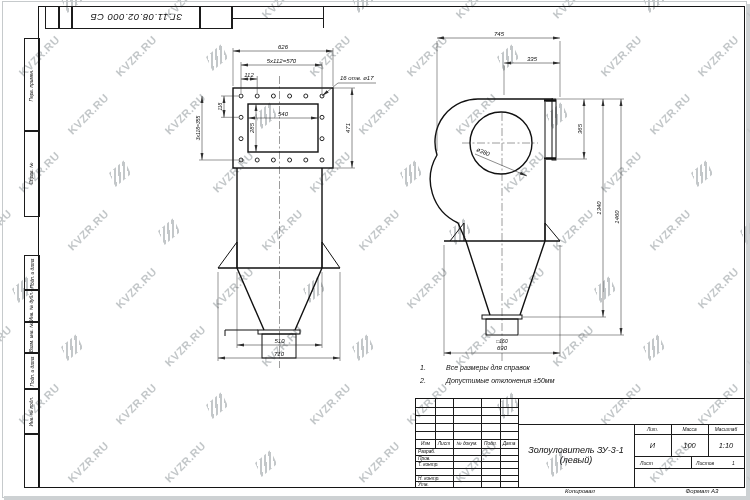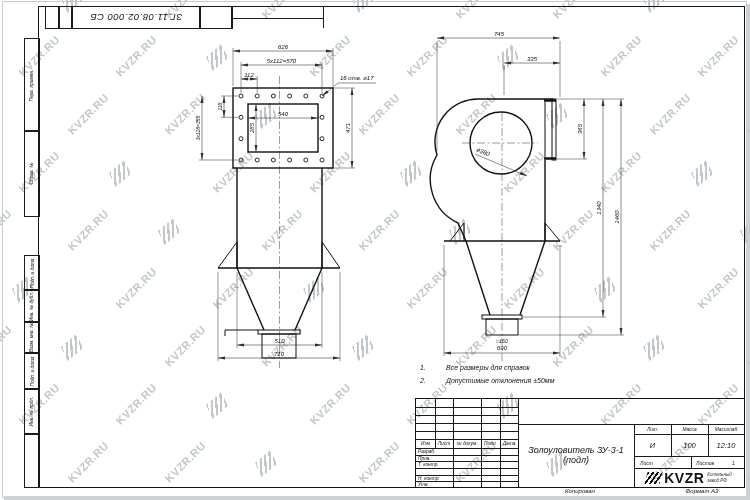--- a/index.html
+++ b/index.html
@@ -338,40 +338,32 @@
 
     <div class="t" style="left:2px;top:50px">Разраб.</div>
     <div class="t" style="left:2px;top:56.7px">Пров.</div>
     <div class="t" style="left:2px;top:63.3px">Т. контр.</div>
     <div class="t" style="left:2px;top:76.7px">Н. контр.</div>
     <div class="t" style="left:2px;top:83.3px">Утв.</div>
 
 
     <div class="abs" id="prod-name">
       <span>Золоуловитель ЗУ-3-1</span>
-      <span>(подл)</span>
+      <span>(левый)</span>
     </div>
 
     <div class="t tc" style="left:218px;top:27.5px;width:37px">Лит.</div>
     <div class="t tc" style="left:255px;top:27.5px;width:37px">Масса</div>
     <div class="t tc" style="left:292px;top:27.5px;width:36px">Масштаб</div>
     <div class="tbval" style="left:218px;top:42px;width:37px">И</div>
     <div class="tbval" style="left:255px;top:42px;width:37px">100</div>
-    <div class="tbval" style="left:292px;top:42px;width:36px">12:10</div>
+    <div class="tbval" style="left:292px;top:42px;width:36px">1:10</div>
 
     <div class="t" style="left:224px;top:60.5px;font-size:5px">Лист</div>
     <div class="t" style="left:280px;top:60.5px;font-size:5px">Листов</div>
     <div class="t" style="left:316px;top:60.5px;font-size:5px">1</div>
 
-    <div id="logo-cell">
-      <div id="logo-glyph"></div>
-      <div id="logo-word">KVZR</div>
-      <div id="logo-script">
-        <span>Котельный</span>
-        <span>завод РФ</span>
-      </div>
-    </div>
   </div>
 
   <div class="below-frame" style="left:540px;top:488px;width:80px;text-align:center">Копировал</div>
   <div class="below-frame" style="left:662px;top:488px;width:80px;text-align:center">Формат А3</div>
 
 </div>
 
 </body></html>

